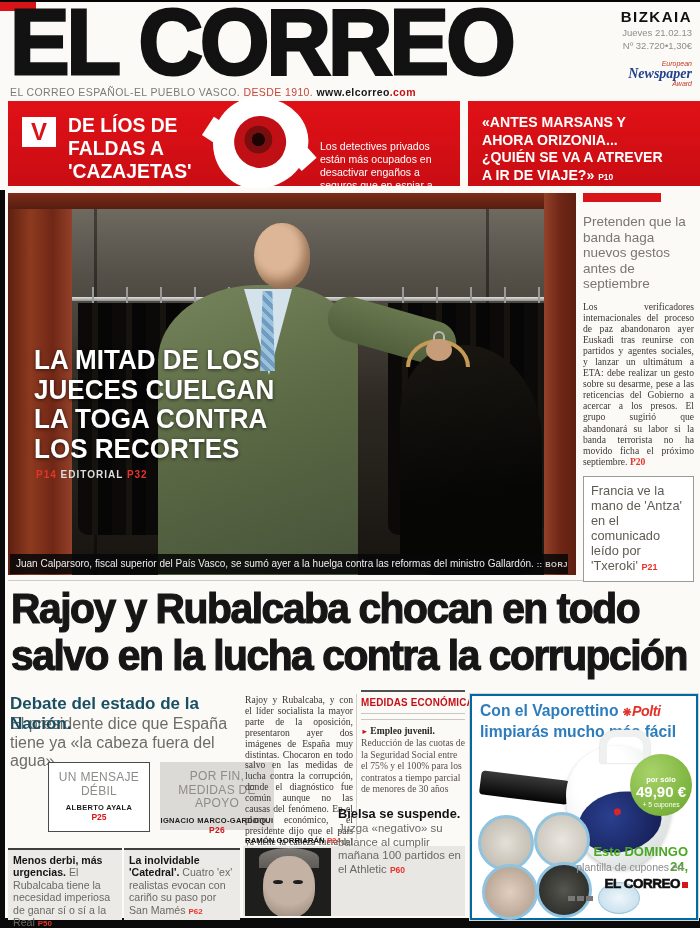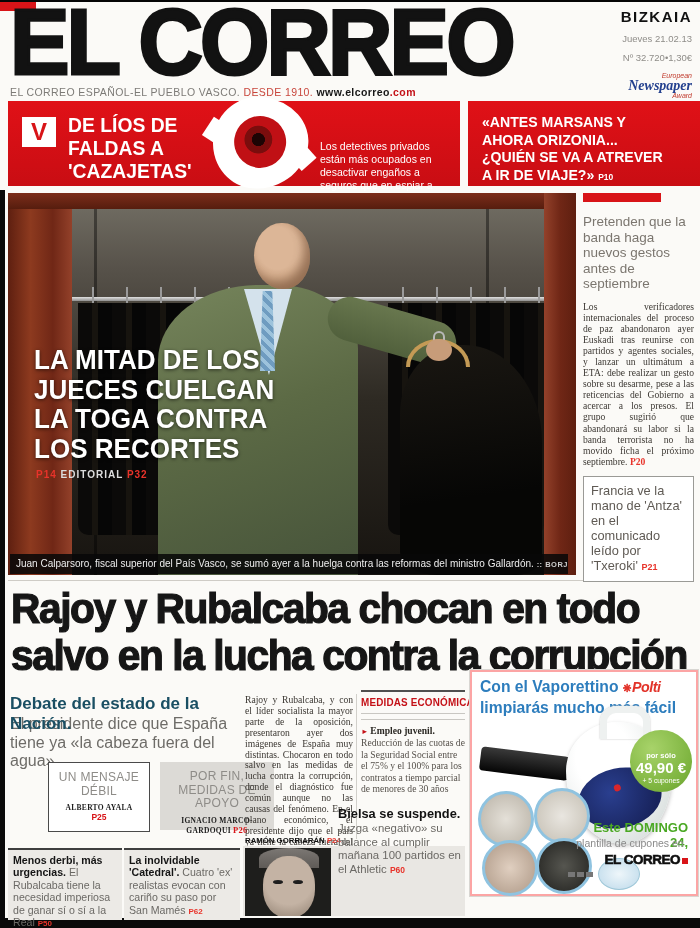--- a/index.html
+++ b/index.html
@@ -12,21 +12,21 @@
   .corner-red{left:0;top:2px;width:36px;height:9px;background:#d81418;}
   .left-edge{left:0;top:190px;width:5px;height:729px;background:#0a0a0a;}
   .bottom-bar{left:0;top:918px;width:700px;height:10px;background:#0a0a0a;}
 
   
   .masthead{left:10px;top:4px;width:580px;height:80px;font-size:92px;line-height:76px;
             font-weight:700;letter-spacing:-3px;color:#121212;-webkit-text-stroke:3px #121212;
             transform:scaleX(.97);transform-origin:left top;white-space:nowrap;}
   .mast-right{right:8px;top:8px;width:120px;text-align:right;}
   .edition{font-size:15px;font-weight:700;letter-spacing:1.5px;color:#101010;}
-  .mr-small{font-size:9.5px;color:#8f8d89;margin-top:8px;}
+  .mr-small{font-size:9.5px;color:#8f8d89;margin-top:2px;}
   .award{margin-top:9px;line-height:8px;}
   .award-top,.award-bottom{font-size:7px;color:#c0392b;font-style:italic;line-height:7px;}
   .award-mid{font-family:"Liberation Serif",serif;font-size:14px;font-weight:700;font-style:italic;
              color:#23408e;line-height:13px;}
   .tagline{left:10px;top:86px;font-size:10.5px;color:#7d7b77;letter-spacing:.4px;white-space:nowrap;}
   .tag-since{color:#c8463c;}
   .tag-url{color:#161616;font-weight:700;}
   .tag-url-suffix{color:#c41117;font-weight:700;}
 
   
@@ -113,21 +113,21 @@
             letter-spacing:-1.5px;-webkit-text-stroke:1.2px #161616;transform:scaleX(.97);
             transform-origin:left top;white-space:nowrap;}
 
   
   .colA-kicker{left:10px;top:694px;width:232px;font-size:17px;font-weight:700;color:#1a4f63;}
   .colA-dek{left:10px;top:715px;width:230px;font-size:16px;line-height:18.5px;color:#6e6c68;}
   .opbox{top:762px;height:68px;text-align:center;margin-left:36px;}
   .op1{left:12px;width:100px;background:#fff;border:1.5px solid #4a4a4a;}
   .op2{left:124px;width:114px;background:#dcdad6;}
   .op-title{margin:8px 6px 0;font-size:12px;line-height:13.5px;color:#8e8c88;letter-spacing:.3px;}
-  .op-author{margin-top:5px;font-size:7.5px;font-weight:700;color:#1c1c1c;letter-spacing:.3px;font-family:Liberation Serif, serif;}
+  .op-author{margin-top:5px;font-size:7.5px;font-weight:700;color:#1c1c1c;letter-spacing:.3px;}
   .op-page{font-size:8.5px;font-weight:700;color:#d81418;}
 
   
   .colB-body{left:245px;top:695px;width:108px;font-family:"Liberation Serif",serif;font-size:9.6px;
              line-height:10.9px;color:#3a3631;text-align:justify;}
   .colB-byline{left:245px;top:836px;width:110px;font-size:7.8px;font-weight:700;color:#111;}
   .by-gray{color:#999;}
   .vline{left:356px;top:694px;width:1px;height:145px;background:#d2d0cb;}
   .colC{left:361px;top:690px;width:104px;}
   .med-rule{border-top:2px solid #4f4f4f;}
@@ -148,21 +148,21 @@
   .bielsa-photo{left:245px;top:848px;width:86px;height:68px;background:#1e1e1c;overflow:hidden;}
   .bface{position:absolute;left:18px;top:8px;width:52px;height:62px;border-radius:46%;
          background:radial-gradient(circle at 50% 40%,#c4b3a4 52%,#8d7d6e);}
   .bhair{position:absolute;left:14px;top:0px;width:60px;height:20px;border-radius:50% 50% 0 0;
          background:linear-gradient(#7c7874,#5f5b57);}
   .beye{position:absolute;width:10px;height:4px;background:#1d1d1d;border-radius:50%;}
   .bielsa-text{left:338px;top:807px;width:126px;font-size:11.4px;line-height:13.8px;color:#6b6965;}
   .bielsa-title{font-size:12.8px;font-weight:700;color:#111;line-height:14px;}
 
   
-  .ad{left:470px;top:670px;width:224px;height:222px;border:2px solid #fca5a5;background:#fff;
+  .ad{left:470px;top:694px;width:224px;height:222px;border:2px solid #0369a1;background:#fff;
       box-shadow:0 0 0 1px #d8d6d2;}
   .ad-head{position:absolute;left:8px;top:5px;width:210px;font-size:16.5px;line-height:18.5px;
            font-weight:700;color:#2d7dbd;transform:scaleX(.95);transform-origin:left top;}
   .polti{color:#e2332a;font-style:italic;font-weight:700;font-size:15px;letter-spacing:-.5px;}
   .polti:before{content:"❋";font-style:normal;font-size:11px;margin-right:1px;color:#e2332a;}
   .noz{position:absolute;left:8px;top:80px;width:96px;height:24px;border-radius:4px 12px 12px 4px;
        background:linear-gradient(#3a3a3a,#050505);transform:rotate(7deg);}
   .tank{position:absolute;left:94px;top:50px;width:106px;height:122px;
         background:radial-gradient(ellipse at 35% 28%,#ffffff 28%,#e8eceb 62%,#ccd4d2);
         border-radius:48% 52% 46% 54%/40% 42% 58% 60%;box-shadow:0 2px 4px rgba(0,0,0,.25);}

